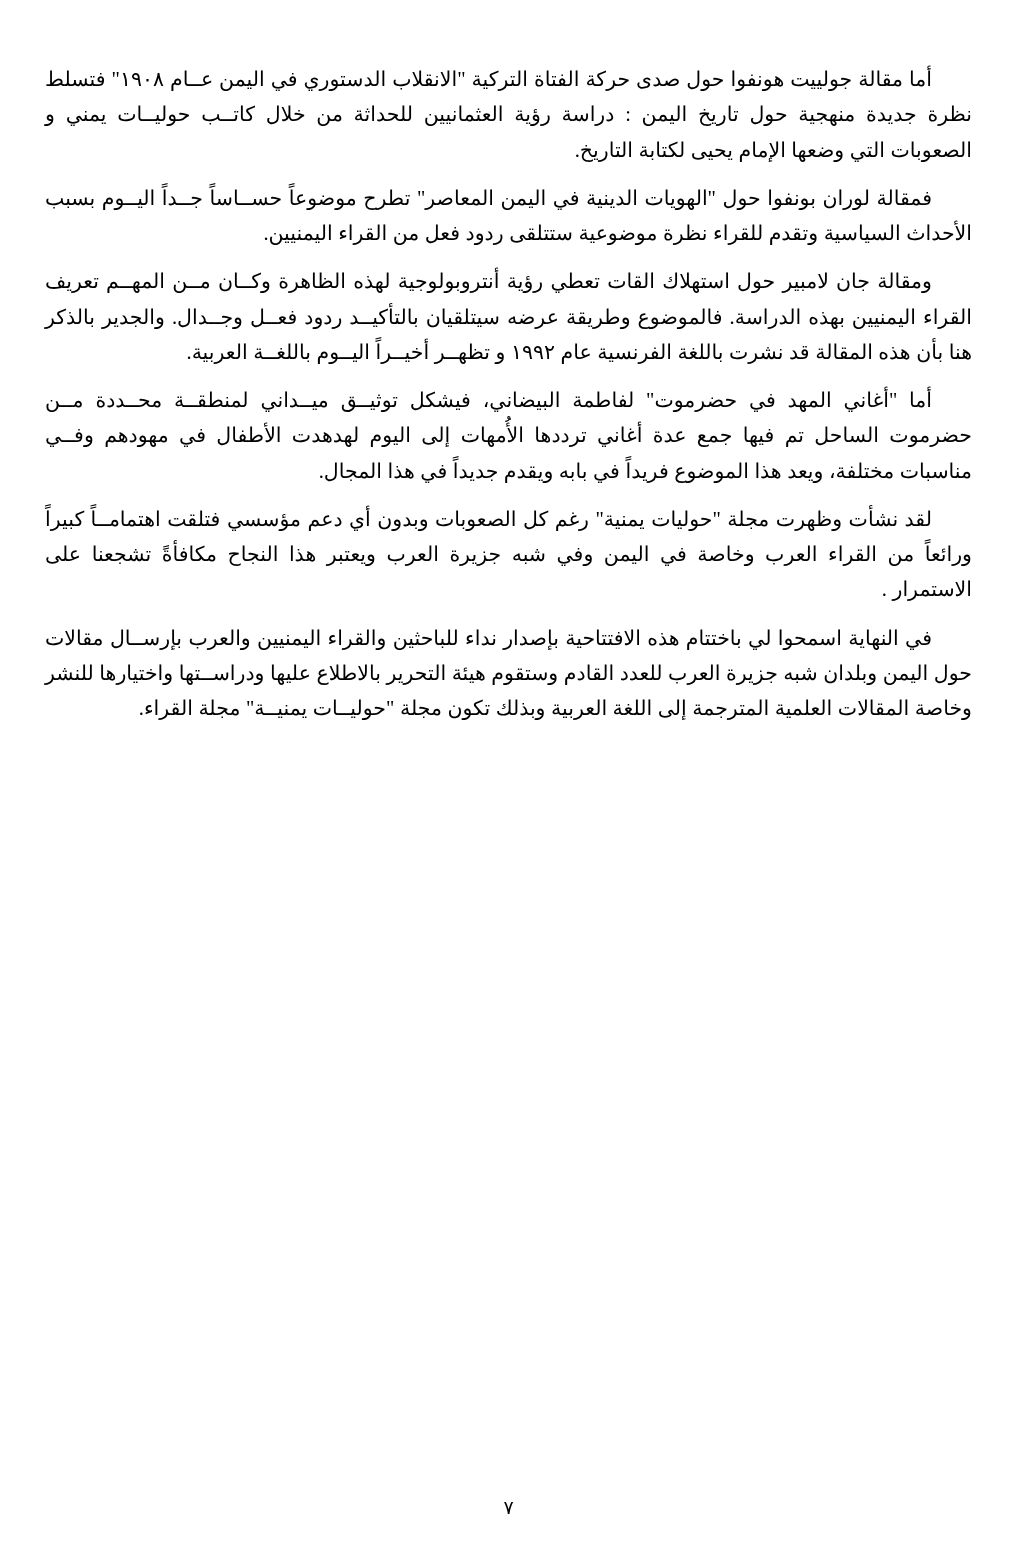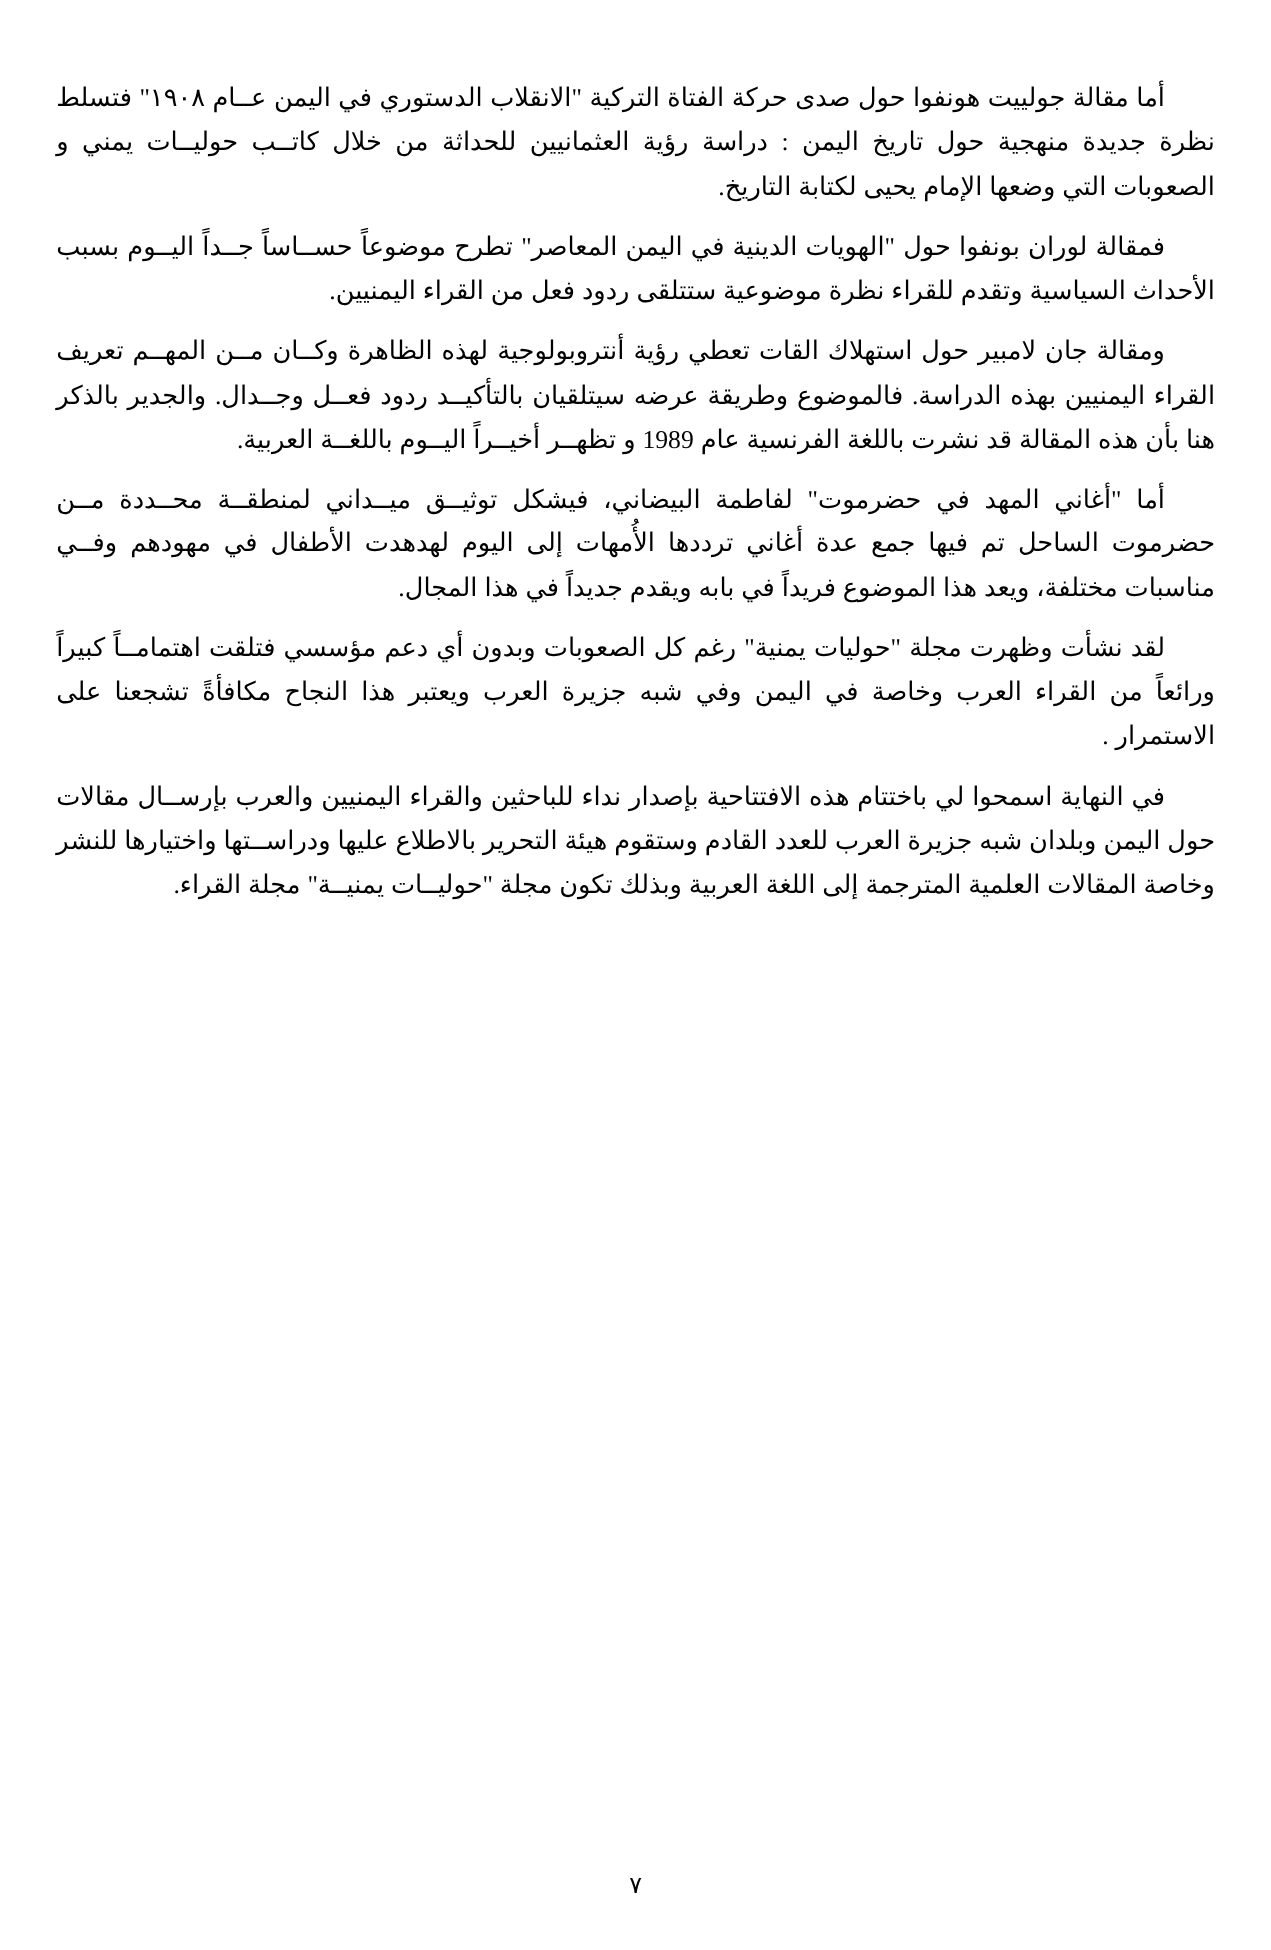--- a/index.html
+++ b/index.html
@@ -49,19 +49,19 @@
     font-family: "Liberation Serif", "DejaVu Serif", serif;
   }
 </style>
 </head>
 <body>
 
 <div class="page">
   <div class="content">
     <p class="para">أما مقالة جولييت هونفوا حول صدى حركة الفتاة التركية "الانقلاب الدستوري في اليمن عــام ١٩٠٨" فتسلط نظرة جديدة منهجية حول تاريخ اليمن : دراسة رؤية العثمانيين للحداثة من خلال كاتــب حوليــات يمني و الصعوبات التي وضعها الإمام يحيى لكتابة التاريخ.</p>
     <p class="para">فمقالة لوران بونفوا حول "الهويات الدينية في اليمن المعاصر" تطرح موضوعاً حســاساً جــداً اليــوم بسبب الأحداث السياسية وتقدم للقراء نظرة موضوعية ستتلقى ردود فعل من القراء اليمنيين.</p>
-    <p class="para">ومقالة جان لامبير حول استهلاك القات تعطي رؤية أنتروبولوجية لهذه الظاهرة وكــان مــن المهــم تعريف القراء اليمنيين بهذه الدراسة. فالموضوع وطريقة عرضه سيتلقيان بالتأكيــد ردود فعــل وجــدال. والجدير بالذكر هنا بأن هذه المقالة قد نشرت باللغة الفرنسية عام 1989 و تظهــر أخيــراً اليــوم باللغــة العربية.</p>
+    <p class="para">ومقالة جان لامبير حول استهلاك القات تعطي رؤية أنتروبولوجية لهذه الظاهرة وكــان مــن المهــم تعريف القراء اليمنيين بهذه الدراسة. فالموضوع وطريقة عرضه سيتلقيان بالتأكيــد ردود فعــل وجــدال. والجدير بالذكر هنا بأن هذه المقالة قد نشرت باللغة الفرنسية عام ١٩٩٢ و تظهــر أخيــراً اليــوم باللغــة العربية.</p>
     <p class="para">أما "أغاني المهد في حضرموت"  لفاطمة البيضاني، فيشكل توثيــق ميــداني لمنطقــة محــددة مــن حضرموت الساحل تم فيها جمع عدة أغاني ترددها الأُمهات إلى اليوم لهدهدت الأطفال في مهودهم وفــي مناسبات مختلفة، ويعد هذا الموضوع فريداً في بابه ويقدم جديداً في هذا المجال.</p>
     <p class="para">لقد نشأت وظهرت مجلة "حوليات يمنية" رغم كل الصعوبات وبدون أي دعم مؤسسي فتلقت اهتمامــاً كبيراً ورائعاً من القراء العرب وخاصة في اليمن وفي شبه جزيرة العرب ويعتبر هذا النجاح مكافأةً تشجعنا على الاستمرار .</p>
     <p class="para">في النهاية اسمحوا لي باختتام هذه الافتتاحية بإصدار نداء للباحثين والقراء اليمنيين والعرب بإرســال مقالات حول اليمن وبلدان شبه جزيرة العرب للعدد القادم وستقوم هيئة التحرير بالاطلاع عليها ودراســتها واختيارها للنشر وخاصة المقالات العلمية المترجمة إلى اللغة العربية وبذلك تكون مجلة "حوليــات يمنيــة" مجلة القراء.</p>
   </div>
   <div class="page-number">٧</div>
 </div>
 
 </body></html>

